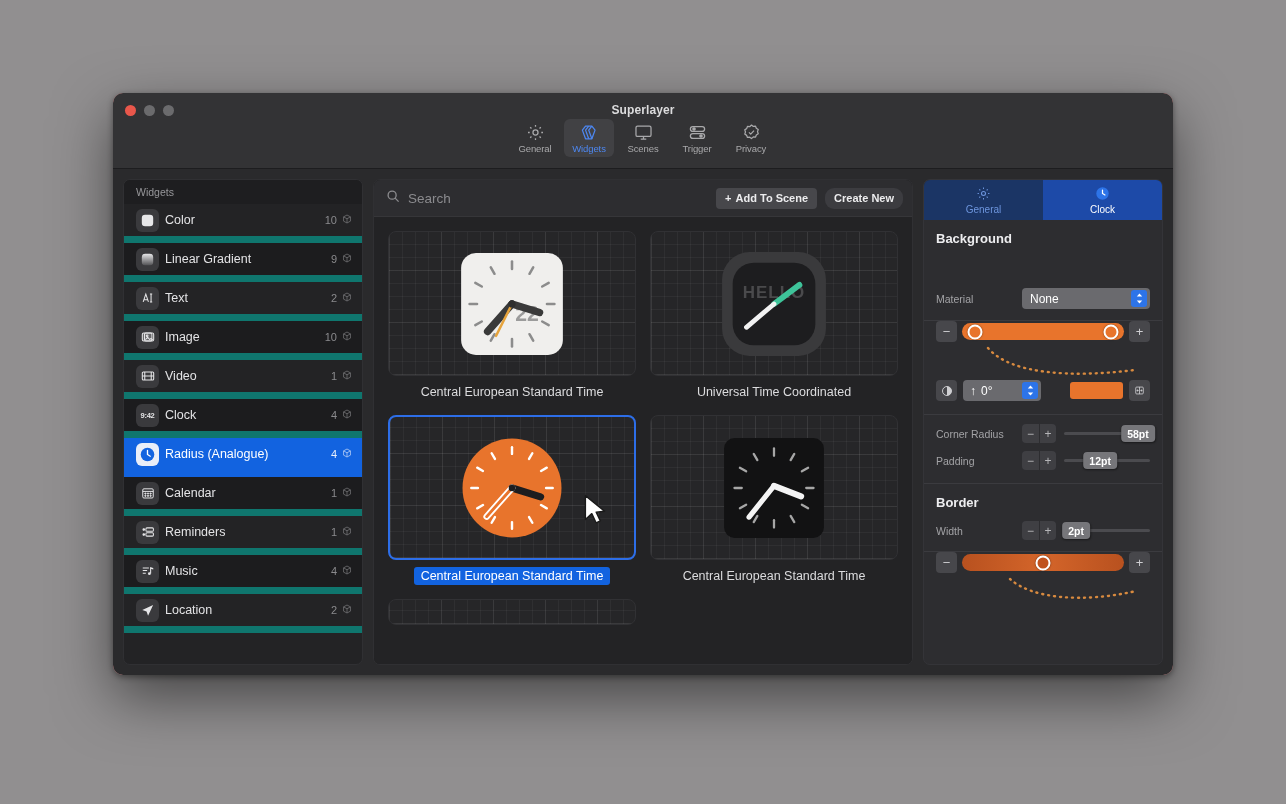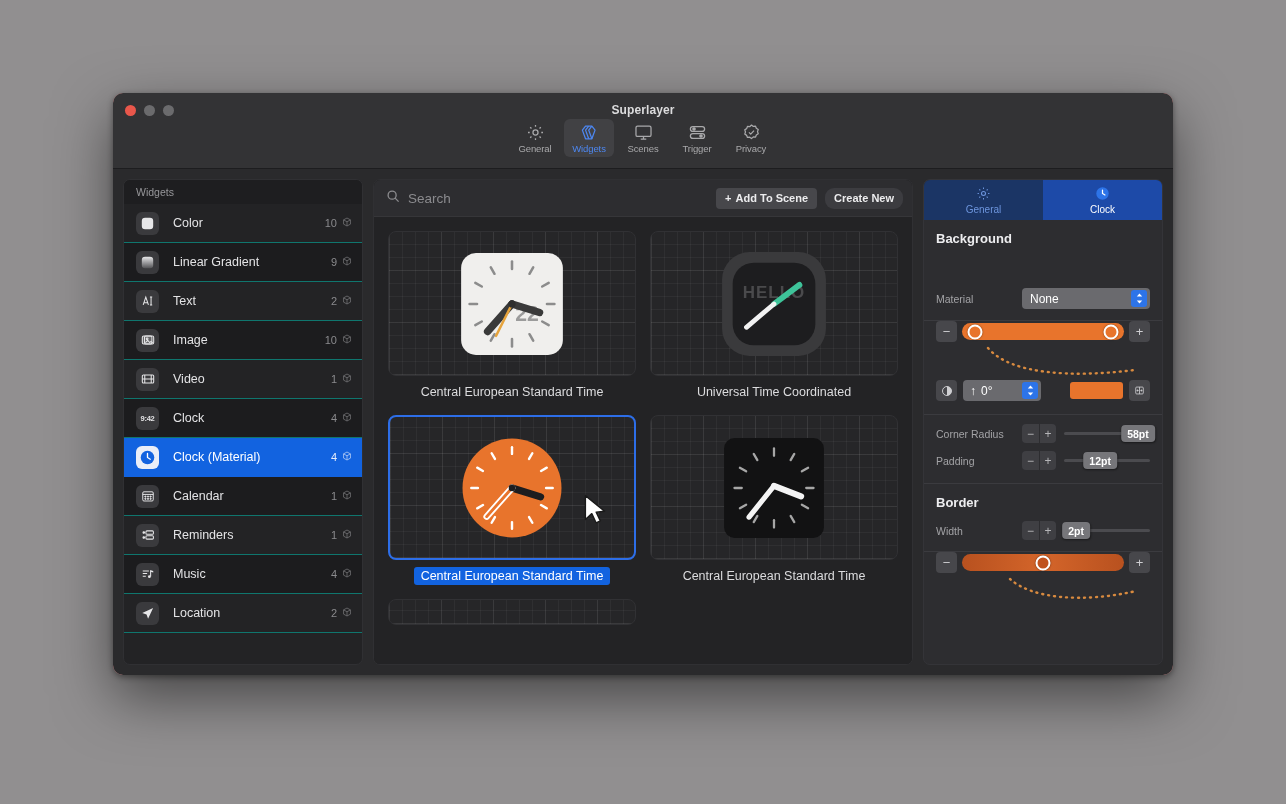--- a/index.html
+++ b/index.html
@@ -88,22 +88,22 @@
     height: 24px; display: flex; align-items: center;
     padding: 0 12px;
     font-size: 10.5px; color: #97979a;
     background: #1e1e20;
   }
   .side-list { flex: 1 1 auto; overflow: hidden; }
   .side-item {
     height: 39px;
     display: flex; align-items: center;
     padding: 0 10px 0 12px;
-    gap: 14px;
-    border-bottom: 1px solid #0f766e;
+    gap: 6px;
+    border-bottom: 7px solid #0f766e;
     cursor: default;
   }
   .side-item:nth-child(even) { background: #1c1c1e; }
   .side-item.selected { background: #1263e0; border-bottom-color: #1263e0; }
   .side-ico {
     width: 23px; height: 23px; border-radius: 6px;
     background: #3a3a3d;
     display: flex; align-items: center; justify-content: center;
     flex: 0 0 auto;
     color: #e6e6e8;
@@ -501,21 +501,21 @@
           </span>
         </div>
 
         <div class="side-item selected">
           <span class="side-ico">
             <svg width="17" height="17" viewBox="0 0 16 16">
                 <circle cx="8" cy="8" r="6.4" fill="currentColor"></circle>
                 <path d="M8 4.2V8l2.6 1.6" stroke="#fff" stroke-width="1.25" fill="none" stroke-linecap="round"></path>
               </svg>
           </span>
-          <span class="side-name">Clock (Material)</span>
+          <span class="side-name">Radius (Analogue)</span>
           <span class="side-count">
             <span>4</span>
             <span class="cube">
               <svg width="10" height="10" viewBox="0 0 16 16" fill="none" stroke="currentColor" stroke-width="1.3" stroke-linejoin="round">
                   <path d="M8 1.6l5.5 3v6.8L8 14.4l-5.5-3V4.6z"></path>
                   <path d="M2.5 4.6L8 7.6l5.5-3M8 7.6v6.8"></path>
                 </svg>
             </span>
           </span>
         </div>

